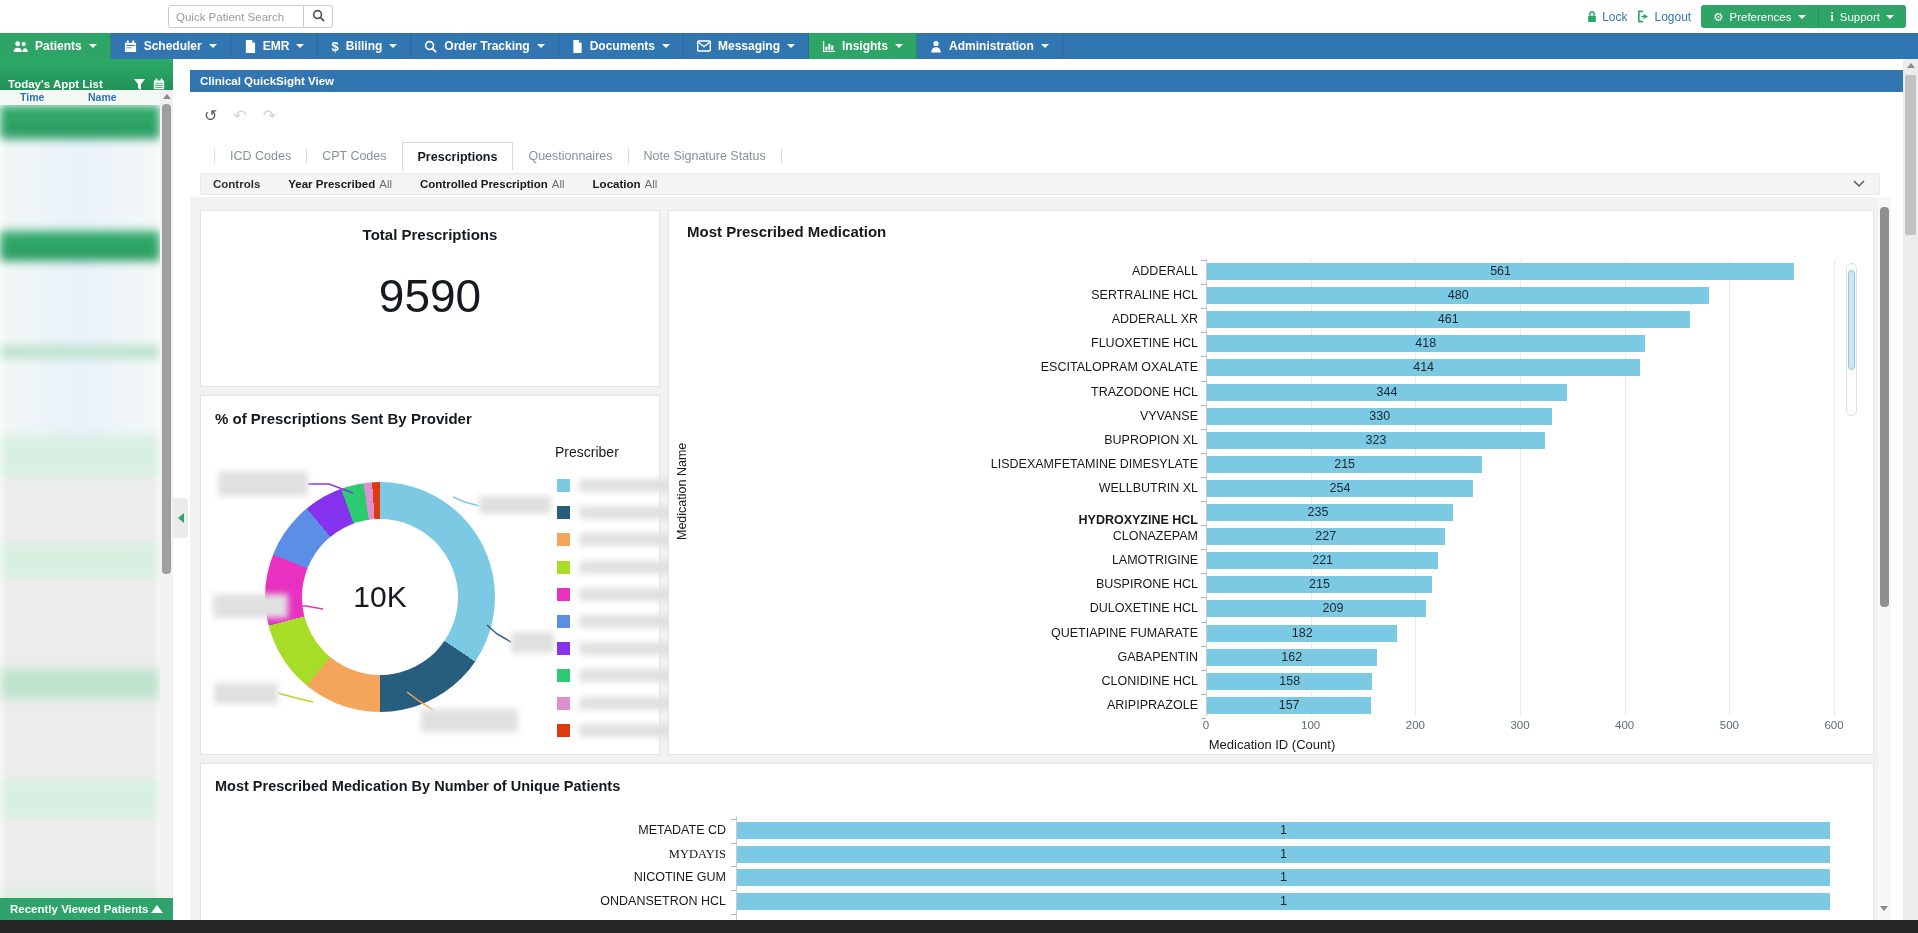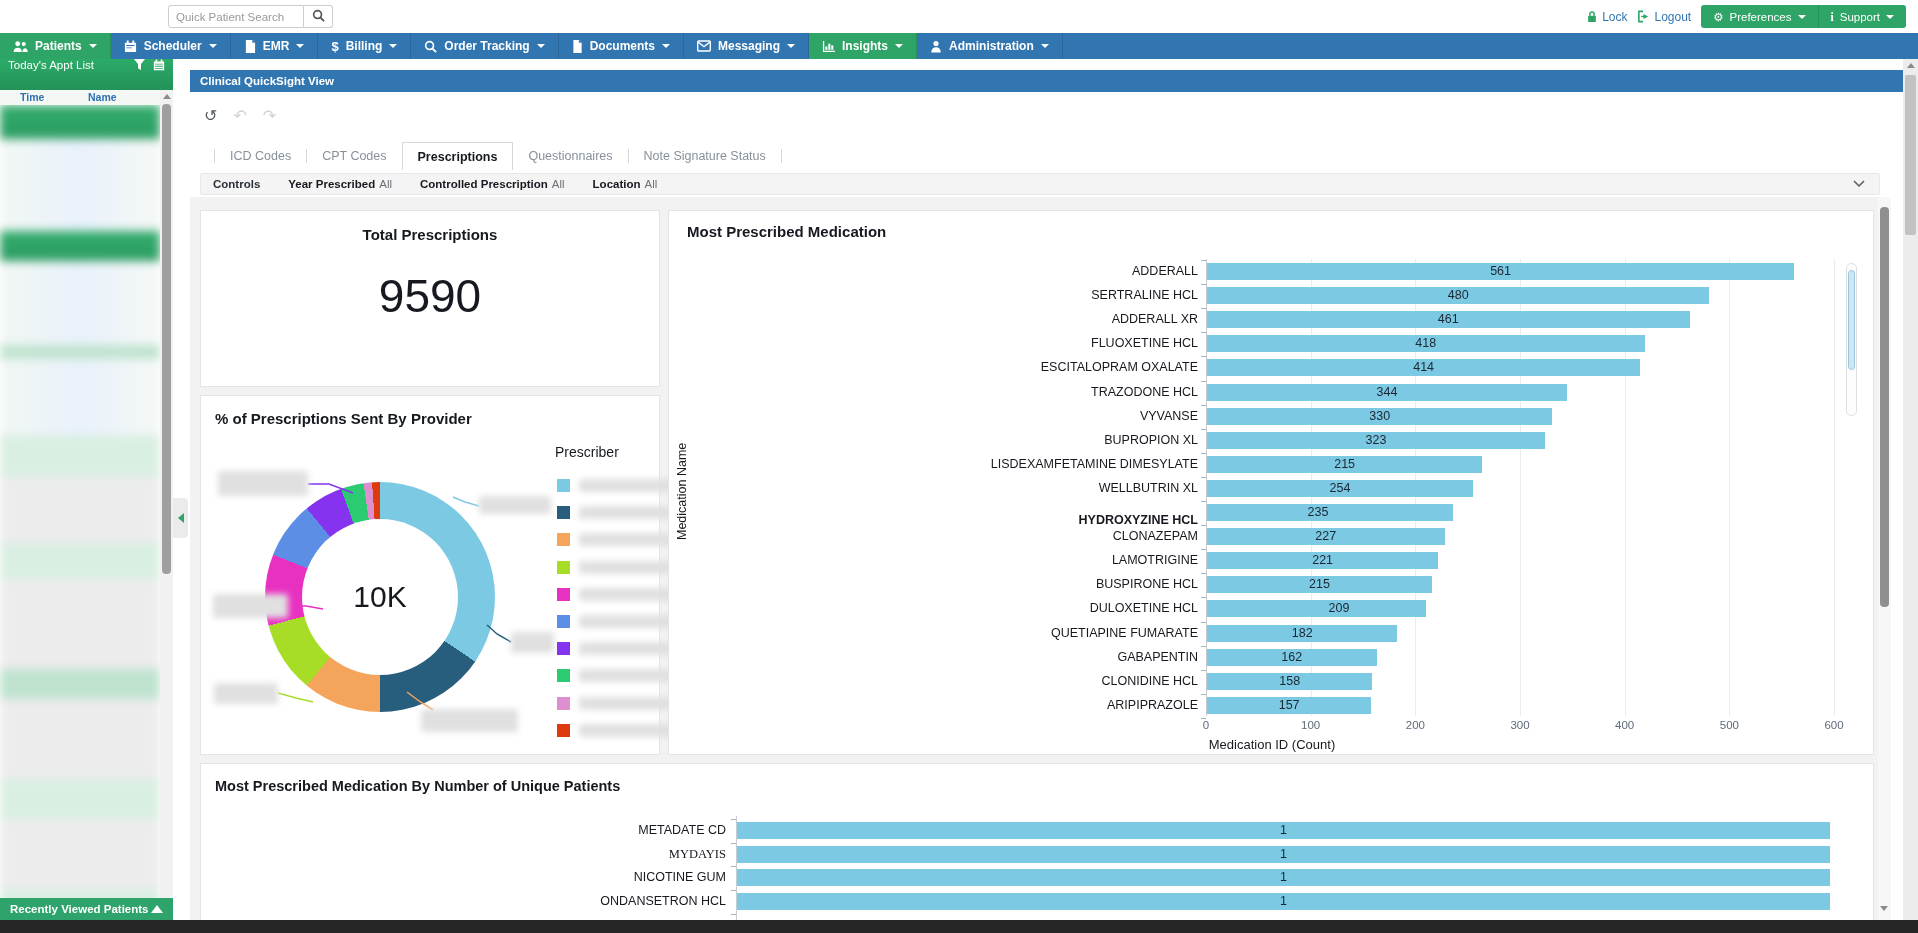--- a/index.html
+++ b/index.html
@@ -25,21 +25,21 @@
   .caret { width:0; height:0; border-left:4px solid transparent; border-right:4px solid transparent; border-top:4px solid currentColor; display:inline-block; }
 
   
   #mainnav { left:0; top:33px; width:1918px; height:26px; background:#3276B1; display:flex; }
   .nav-item { display:flex; align-items:center; gap:7px; padding:0 13px; color:#fff; font-size:12px; font-weight:bold; border-right:1px solid rgba(0,0,0,.12); cursor:pointer; white-space:nowrap; }
   .nav-item.active { background:#2EA466; }
   .nav-item .ic { display:flex; align-items:center; }
 
   
   #sidebar { left:0; top:59px; width:173px; height:861px; background:#fff; }
-  #appt-header { left:0; top:0; width:173px; height:31px; background:linear-gradient(#2cab68,#239258); color:#fff; font-weight:normal; font-size:11.5px; display:flex; align-items:flex-start; padding:0 8px; }
+  #appt-header { left:0; top:0; width:173px; height:31px; background:linear-gradient(#2cab68,#239258); color:#fff; font-weight:bold; font-size:11.5px; display:flex; align-items:flex-end; padding:0 8px; }
   #appt-header .sp { flex:1; }
   #appt-cols { left:0; top:31px; width:160px; height:15px; background:#f3f8f5; color:#2f6fb3; font-weight:bold; font-size:10.5px; }
   #col-time { left:20px; top:1px; } #col-name { left:88px; top:1px; }
   #sb-content { left:0; top:46px; width:160px; height:838px; overflow:hidden; }
   .sb-blur { filter:blur(5px); }
   .sb-row { width:160px; }
   .g1 { background:linear-gradient(#34ac6e,#2a9c61); } .g2 { background:#bfe3cf; } .g3 { background:#d9efe2; }
   .p1 { background:linear-gradient(90deg,#f2f7f4,#e9f1fb,#f5f8f6); } .p2 { background:#ececec; }
   #sb-scroll { left:160px; top:31px; width:13px; height:865px; background:#f1f1f1; }
   .scroll-arrow { width:0; height:0; border-left:4px solid transparent; border-right:4px solid transparent; margin:4px auto; }
@@ -483,21 +483,21 @@
           <div class="bar-label" style="top: 342.2px;">LAMOTRIGINE</div>
           <div class="bar" style="left: 538px; top: 341.2px; width: 231.313px; background: rgb(124, 201, 227);"></div>
           <div class="bar-val" style="left: 538px; top: 342.2px; width: 231.313px;">221</div>
           <div class="tick-stub" style="left: 532px; top: 362.3px;"></div>
           <div class="bar-label" style="top: 366.3px;">BUSPIRONE HCL</div>
           <div class="bar" style="left: 538px; top: 365.3px; width: 225.033px; background: rgb(124, 201, 227);"></div>
           <div class="bar-val" style="left: 538px; top: 366.3px; width: 225.033px;">215</div>
           <div class="tick-stub" style="left: 532px; top: 386.4px;"></div>
           <div class="bar-label" style="top: 390.4px;">DULOXETINE HCL</div>
           <div class="bar" style="left: 538px; top: 389.4px; width: 218.753px; background: rgb(124, 201, 227);"></div>
-          <div class="bar-val" style="left: 538px; top: 390.4px; width: 252px; margin-left: 6px;">209</div>
+          <div class="bar-val" style="left: 538px; top: 390.4px; width: 252px;">209</div>
           <div class="tick-stub" style="left: 532px; top: 410.5px;"></div>
           <div class="bar-label" style="top: 414.5px;">QUETIAPINE FUMARATE</div>
           <div class="bar" style="left: 538px; top: 413.5px; width: 190.493px; background: rgb(124, 201, 227);"></div>
           <div class="bar-val" style="left: 538px; top: 414.5px; width: 190.493px;">182</div>
           <div class="tick-stub" style="left: 532px; top: 434.6px;"></div>
           <div class="bar-label" style="top: 438.6px;">GABAPENTIN</div>
           <div class="bar" style="left: 538px; top: 437.6px; width: 169.56px; background: rgb(124, 201, 227);"></div>
           <div class="bar-val" style="left: 538px; top: 438.6px; width: 169.56px;">162</div>
           <div class="tick-stub" style="left: 532px; top: 458.7px;"></div>
           <div class="bar-label" style="top: 462.7px;">CLONIDINE HCL</div>

